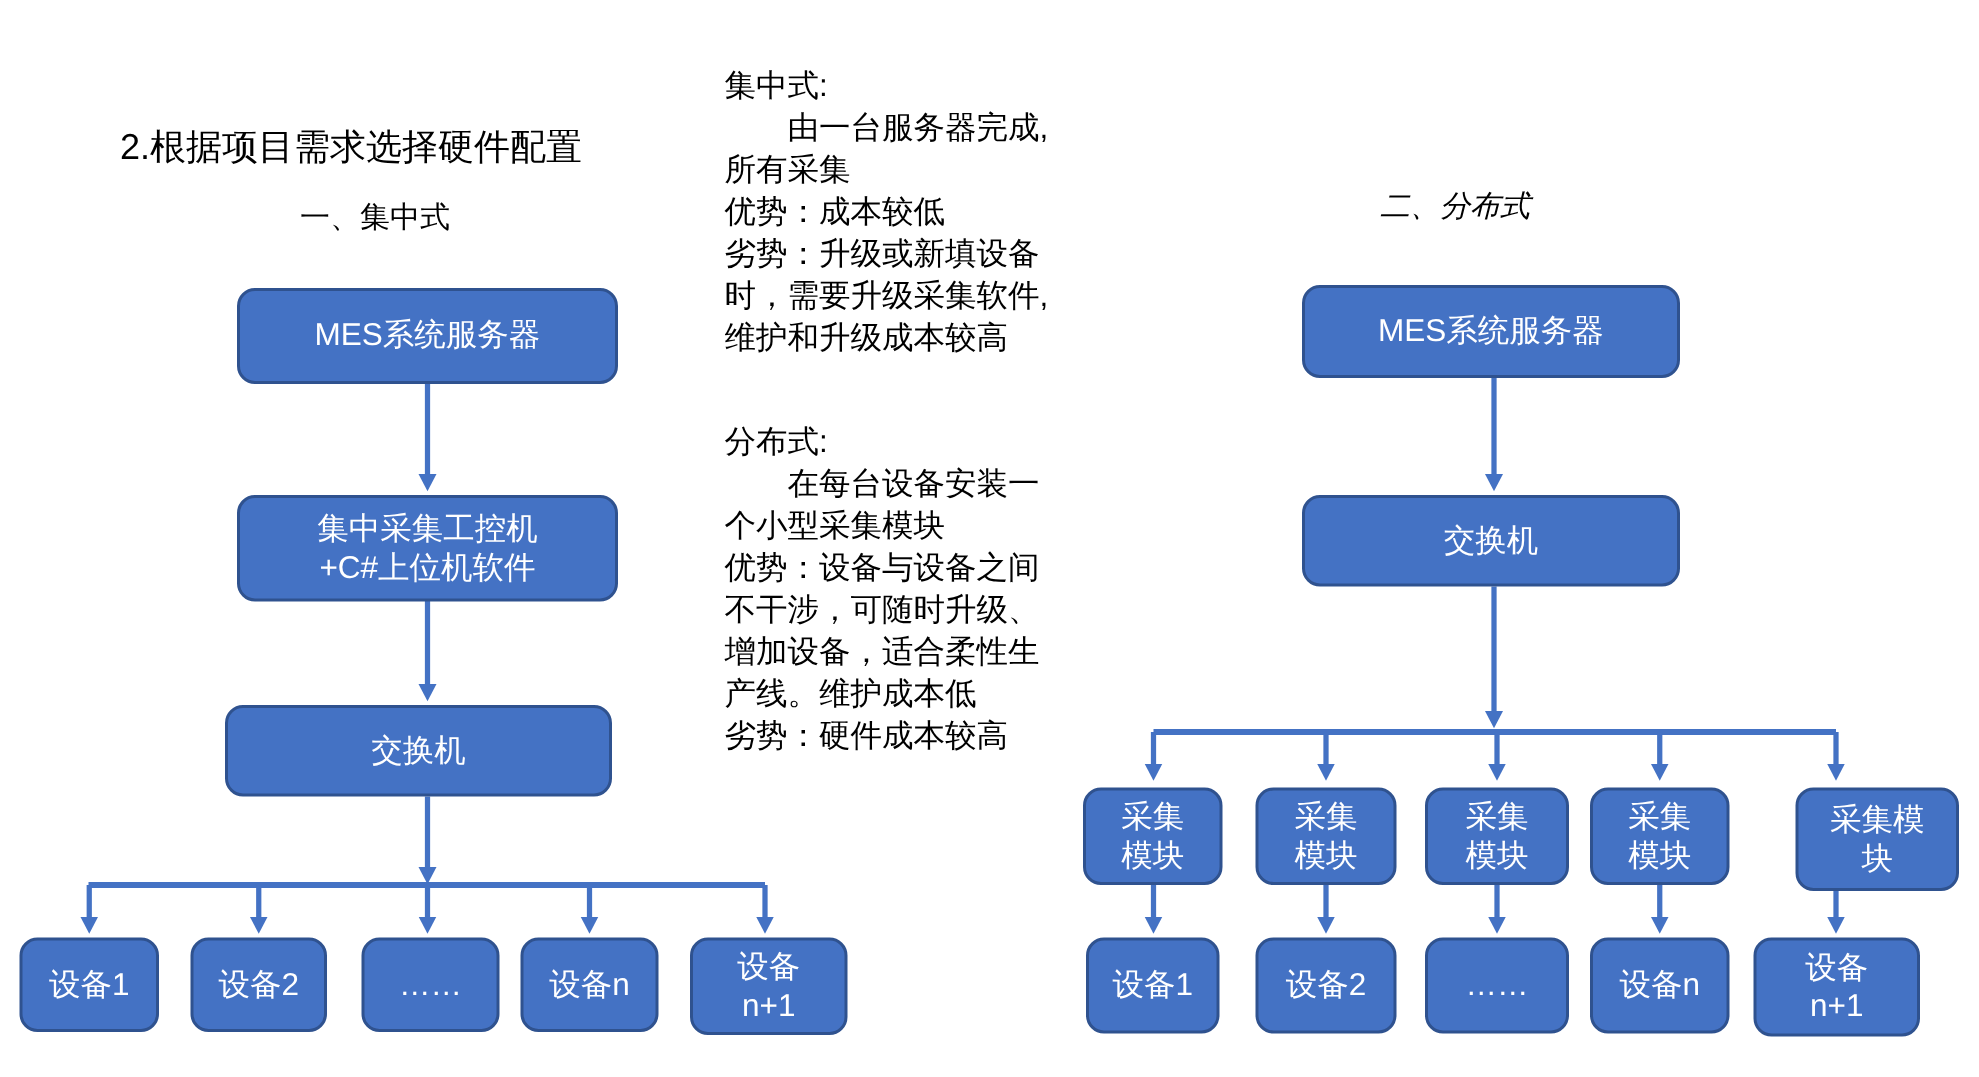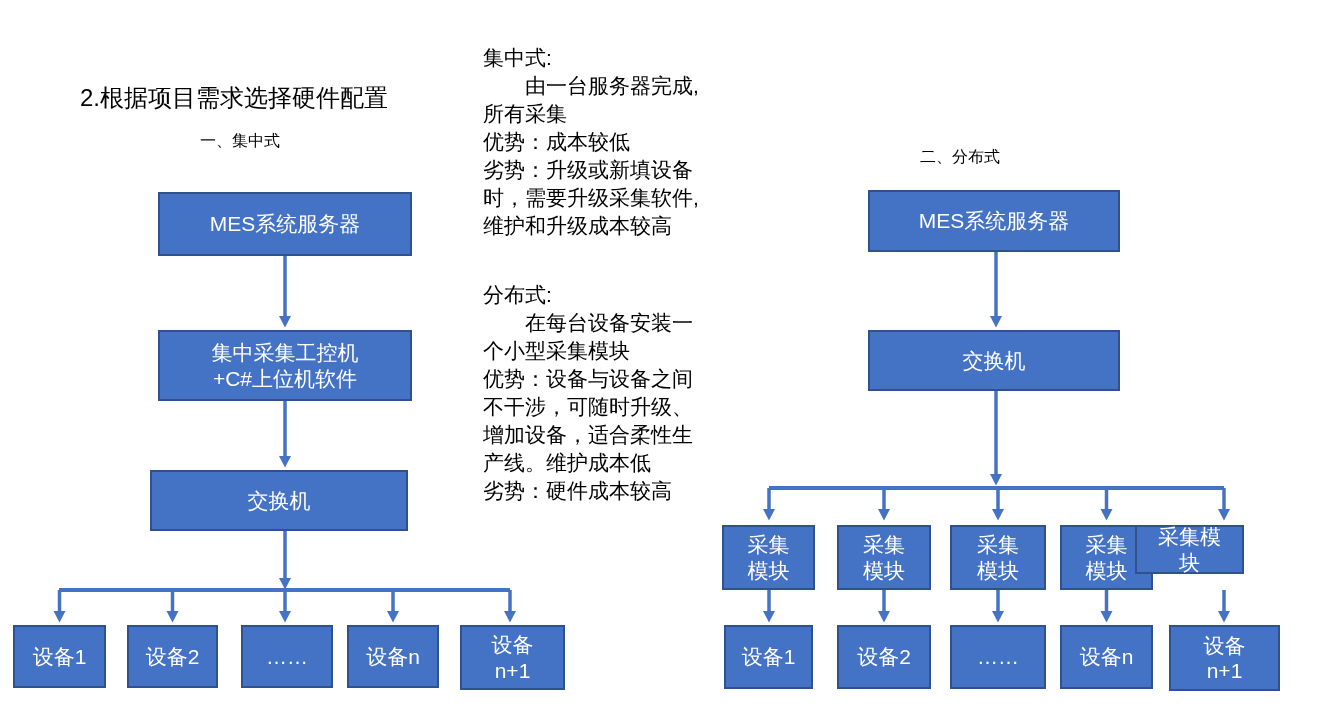--- a/index.html
+++ b/index.html
@@ -15,26 +15,26 @@
     position:relative;width:1319px;height:718px;overflow:hidden;
     background:var(--background);
     font-family:"Liberation Sans","DejaVu Sans",sans-serif;
     color:var(--text);
   }
   .connectors{position:absolute;left:0;top:0;width:1319px;height:718px;pointer-events:none;}
   .connectors line{stroke:var(--arrow);stroke-width:3.5px;}
   .connectors line.bus{stroke-width:4px;}
   .connectors marker path{fill:var(--arrow);}
   .page-title{position:absolute;left:80px;top:46px;font-size:24px;white-space:nowrap;margin-top:36px;}
-  .heading{position:absolute;font-size:16px;white-space:nowrap;}
+  .heading{position:absolute;font-size:20px;white-space:nowrap;}
   .box{
     position:absolute;box-sizing:border-box;
     background:var(--box-fill);
     border:2px solid var(--box-border);
-    border-radius:0;
+    border-radius:12px;
     color:var(--box-text);
     display:flex;align-items:center;justify-content:center;
     text-align:center;font-size:21px;line-height:1.2;
     white-space:pre-line;
   }
   .note{
     position:absolute;font-size:21px;line-height:28px;
     white-space:pre-line;color:var(--text);
   }
 </style>
@@ -98,33 +98,33 @@
   <div class="box" style="left:158px;top:330px;width:254px;height:71px;">集中采集工控机
 +C#上位机软件</div>
   <div class="box" style="left:150px;top:470px;width:258px;height:61px;">交换机</div>
   <div class="box" style="left:13px;top:625px;width:93px;height:63px;">设备1</div>
   <div class="box" style="left:127px;top:625px;width:91px;height:63px;">设备2</div>
   <div class="box" style="left:241px;top:625px;width:92px;height:63px;">……</div>
   <div class="box" style="left:347px;top:625px;width:92px;height:63px;">设备n</div>
   <div class="box" style="left:460px;top:625px;width:105px;height:65px;">设备
 n+1</div>
 
-  <div class="heading" style="left:920px;top:147px;">二、分布式</div>
+  <div class="heading" style="left:920px;top:124px;font-style:italic;">二、分布式</div>
   <div class="box" style="left:868px;top:190px;width:252px;height:62px;">MES系统服务器</div>
   <div class="box" style="left:868px;top:330px;width:252px;height:61px;">交换机</div>
 
   <div class="box" style="left:722px;top:525px;width:93px;height:65px;">采集
 模块</div>
   <div class="box" style="left:837px;top:525px;width:94px;height:65px;">采集
 模块</div>
   <div class="box" style="left:950px;top:525px;width:96px;height:65px;">采集
 模块</div>
   <div class="box" style="left:1060px;top:525px;width:93px;height:65px;">采集
 模块</div>
-  <div class="box" style="left:1135px;top:525px;width:109px;height:49px;">采集模
+  <div class="box" style="left:1197px;top:525px;width:109px;height:69px;">采集模
 块</div>
 
   <div class="box" style="left:724px;top:625px;width:89px;height:64px;">设备1</div>
   <div class="box" style="left:837px;top:625px;width:94px;height:64px;">设备2</div>
   <div class="box" style="left:950px;top:625px;width:96px;height:64px;">……</div>
   <div class="box" style="left:1060px;top:625px;width:93px;height:64px;">设备n</div>
   <div class="box" style="left:1169px;top:625px;width:111px;height:66px;">设备
 n+1</div>
 
 </div>

